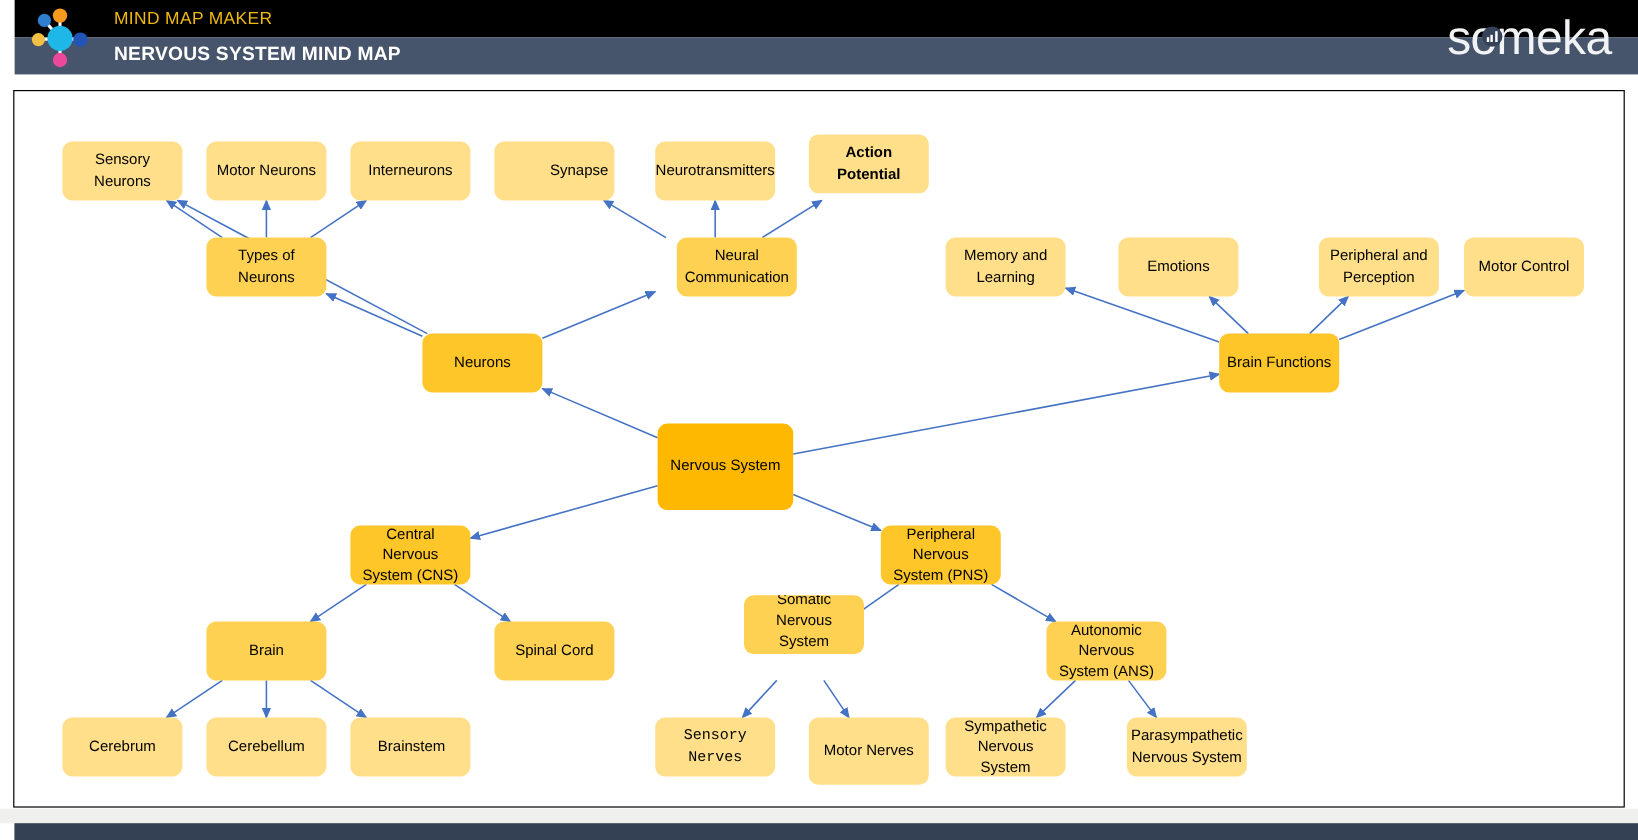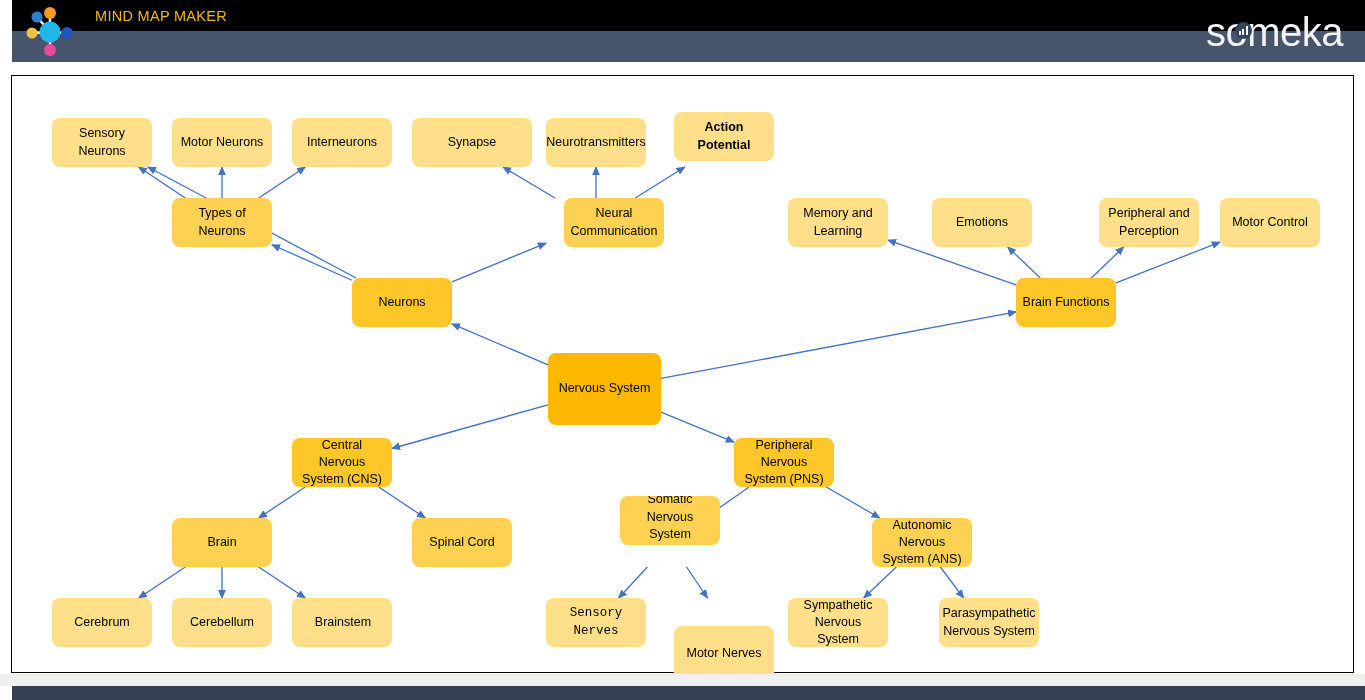--- a/index.html
+++ b/index.html
@@ -164,20 +164,21 @@
     <line x1="28" y1="29" x2="28" y2="47" stroke="#ffffff" stroke-width="2.5"></line>
     <circle cx="15" cy="14" r="5.5" fill="#2f7fd0"></circle>
     <circle cx="28" cy="10" r="6" fill="#f59a1e"></circle>
     <circle cx="10" cy="30" r="5.5" fill="#f2c043"></circle>
     <circle cx="45" cy="30" r="6" fill="#2255b8"></circle>
     <circle cx="28" cy="47" r="6" fill="#ec4899"></circle>
     <circle cx="28" cy="29" r="10.5" fill="#1fb6e8"></circle>
   </svg>
 
   <div class="hdr-maker">MIND MAP MAKER</div>
+  <div class="hdr-title">NERVOUS SYSTEM MIND MAP</div>
 
   <div class="brand">
     <span class="brand-txt">someka</span>
     <span class="brand-oicon">
         <i></i>
         <i></i>
         <i></i>
       </span>
   </div>
 
@@ -223,21 +224,21 @@
       <div id="node-layer">
           <div class="node lvl-leaf" style="left: 40px; top: 42px; width: 100px; height: 49px;">
             <span>Sensory Neurons</span>
           </div>
           <div class="node lvl-leaf" style="left: 160px; top: 42px; width: 100px; height: 49px;">
             <span>Motor Neurons</span>
           </div>
           <div class="node lvl-leaf" style="left: 280px; top: 42px; width: 100px; height: 49px;">
             <span>Interneurons</span>
           </div>
-          <div class="node lvl-leaf" style="left: 400px; top: 42px; width: 120px; height: 49px;">
+          <div class="node lvl-leaf" style="left: 400px; top: 42px; width: 100px; height: 49px; justify-content: flex-end;">
             <span>Synapse</span>
           </div>
           <div class="node lvl-leaf" style="left: 534px; top: 42px; width: 100px; height: 49px;">
             <span>Neurotransmitters</span>
           </div>
           <div class="node lvl-leaf" style="left: 662px; top: 36px; width: 100px; height: 49px; font-weight: bold;">
             <span>Action Potential</span>
           </div>
           <div class="node lvl-mid" style="left: 160px; top: 122px; width: 100px; height: 49px;">
             <span>Types of Neurons</span>
@@ -289,21 +290,21 @@
           </div>
           <div class="node lvl-leaf" style="left: 160px; top: 522px; width: 100px; height: 49px;">
             <span>Cerebellum</span>
           </div>
           <div class="node lvl-leaf" style="left: 280px; top: 522px; width: 100px; height: 49px; padding-left: 7px;">
             <span>Brainstem</span>
           </div>
           <div class="node lvl-leaf" style="left: 534px; top: 522px; width: 100px; height: 49px; font-family: Liberation Mono, monospace;">
             <span>Sensory Nerves</span>
           </div>
-          <div class="node lvl-leaf" style="left: 662px; top: 522px; width: 100px; height: 56px; margin-top: 28px;">
+          <div class="node lvl-leaf" style="left: 662px; top: 522px; width: 100px; height: 56px;">
             <span>Motor Nerves</span>
           </div>
           <div class="node lvl-leaf" style="left: 776px; top: 522px; width: 100px; height: 49px;">
             <span>Sympathetic Nervous System</span>
           </div>
           <div class="node lvl-leaf" style="left: 920px; top: 522px; width: 100px; height: 49px; margin-left: 7px;">
             <span>Parasympathetic Nervous System</span>
           </div>
         </div>
     </div>

